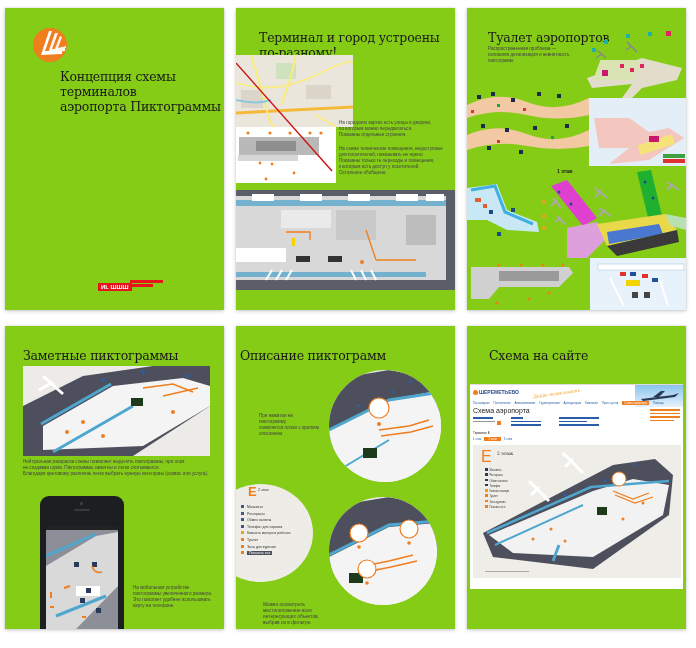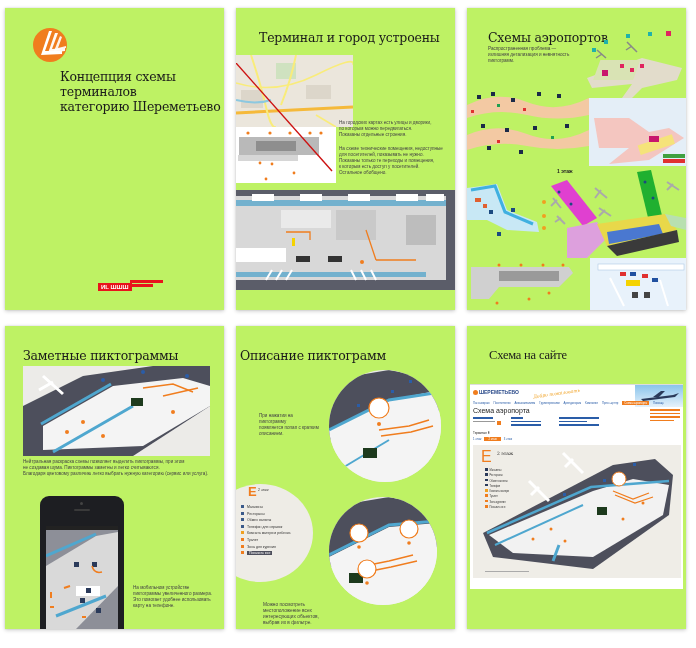--- a/index.html
+++ b/index.html
@@ -1,48 +1,49 @@
 <!DOCTYPE html>
 <html><head>
 <meta charset="utf-8">
 <style>
 *{box-sizing:border-box;margin:0;padding:0}
 body{width:696px;height:648px;background:#ffffff;position:relative;overflow:hidden;font-family:"DejaVu Sans",sans-serif}
-.page{position:absolute;background:#bef264;box-shadow:0 1px 4px rgba(0,0,0,.22),0 0 1px rgba(0,0,0,.15);overflow:hidden}
+.page{position:absolute;background:#84cc16;box-shadow:0 1px 4px rgba(0,0,0,.22),0 0 1px rgba(0,0,0,.15);overflow:hidden}
 .ttl{position:absolute;font-family:"DejaVu Serif",serif;color:#1a1a1a;font-size:12.5px;line-height:15px;letter-spacing:-.2px}
 .small{position:absolute;font-family:"Liberation Sans",sans-serif;font-size:4.6px;line-height:6px;color:#444}
 .abs{position:absolute}
 svg{display:block}
 </style>
 </head>
 <body>
 
 <div class="page" style="left:5px;top:8px;width:219px;height:302px;">
   <div class="abs" style="left:27px;top:19px;">
     <svg width="36" height="36" viewBox="0 0 36 36">
       <circle cx="18" cy="18" r="17" fill="#f07d1e"></circle>
       <path d="M9 28 L17 4 L20 4 L13 24 L30 24 L30 27 Z" fill="#fff"></path>
       <path d="M16 26 L23 6 L26 6 L20 22 L33 21 L33 24 Z" fill="#fff" opacity=".95"></path>
       <path d="M22 24 L28 9 L30 10 L26 21 L34 19 L34 21 Z" fill="#fff" opacity=".9"></path>
     </svg>
   </div>
   <div class="ttl" style="left:27px;top:61px;width:190px;margin-left:28px;">
     <div>Концепция схемы терминалов</div>
-    <div>категорию Шереметьево</div>
+    <div>аэропорта Пиктограммы</div>
   </div>
   <div class="abs" style="left:93px;top:275px;">
     <div style="background:#e8141c;color:#fff;font-size:6px;font-weight:bold;padding:1px 3px;font-family:'Liberation Sans',sans-serif;">ИL ШШШ</div>
   </div>
   <div class="abs" style="left:125px;top:272px;width:33px;height:3px;background:#e8141c;"></div>
   <div class="abs" style="left:125px;top:276px;width:23px;height:3px;background:#e8141c;"></div>
 </div>
 
 <div class="page" style="left:236px;top:8px;width:219px;height:302px;">
   <div class="ttl" style="left:23px;top:22px;width:190px;">
     <div>Терминал и город устроены</div>
+    <div>по-разному!</div>
   </div>
 
   <div class="abs" style="left:0;top:47px;width:117px;height:72px;background:#ebe6dc;overflow:hidden;">
     <svg width="117" height="72">
       <rect x="40" y="8" width="20" height="16" fill="#cfe2c0"></rect>
       <rect x="70" y="30" width="25" height="14" fill="#dcd6ca"></rect>
       <rect x="5" y="35" width="22" height="18" fill="#dcd6ca"></rect>
       <path d="M0 58 L117 52" stroke="#f5b93a" stroke-width="3"></path>
       <path d="M15 0 Q25 30 30 52 T40 72" stroke="#f9ec7a" stroke-width="2" fill="none"></path>
       <path d="M60 0 Q55 25 45 50" stroke="#f9ec7a" stroke-width="2" fill="none"></path>
@@ -117,21 +118,21 @@
           <line x1="50" y1="90" x2="56" y2="80"></line>
           <line x1="115" y1="80" x2="120" y2="90"></line>
           <line x1="125" y1="80" x2="130" y2="90"></line>
           <line x1="135" y1="80" x2="140" y2="90"></line>
         </g>
     </svg>
   </div>
 </div>
 
 <div class="page" style="left:467px;top:8px;width:219px;height:302px;">
-  <div class="ttl" style="left:21px;top:22px;">Схемы аэропортов</div>
+  <div class="ttl" style="left:21px;top:22px;">Туалет аэропортов</div>
   <div class="small" style="left:21px;top:38px;width:90px;">
     <div>Распространенная проблема —</div>
     <div>излишняя детализация и невнятность</div>
     <div>пиктограмм.</div>
   </div>
 
   <div class="abs" style="left:115px;top:20px;width:104px;height:70px;">
     <svg width="104" height="70">
       <path d="M5 50 L60 30 L100 40 L95 52 L60 60 L50 70 L40 70 L50 56 L10 60 Z" fill="#e2dccb"></path>
       <rect x="30" y="32" width="40" height="20" fill="#d9e3b4" transform="skewX(-20)"></rect>
@@ -401,21 +402,21 @@
   </div>
   <div class="small" style="left:27px;top:276px;width:65px;font-size:4.8px;">
     <div>Можно посмотреть</div>
     <div>местоположение всех</div>
     <div>интересующих объектов,</div>
     <div>выбрав их в фильтре.</div>
   </div>
 </div>
 
 <div class="page" style="left:467px;top:326px;width:219px;height:303px;">
-  <div class="ttl" style="left:22px;top:22px;font-family:Liberation Serif, serif;">Схема на сайте</div>
+  <div class="ttl" style="left:22px;top:22px;">Схема на сайте</div>
 
   <div class="abs" style="left:3px;top:58px;width:213px;height:205px;background:#fff;border-top:1px solid #ddd;">
     <div class="abs" style="left:3px;top:4px;font-family:'Liberation Sans',sans-serif;font-size:5px;color:#2a4a8a;font-weight:bold;">
       <span style="display:inline-block;width:5px;height:5px;border-radius:50%;background:#f07d1e;vertical-align:middle;margin-right:1px"></span><span>ШЕРЕМЕТЬЕВО</span>
     </div>
     <div class="abs" style="left:63px;top:6px;font-family:'DejaVu Serif',serif;font-style:italic;font-size:4.5px;color:#f0a020;transform:rotate(-8deg);">Добро пожаловать</div>
     <div class="abs" style="left:165px;top:0;width:48px;height:22px;background:linear-gradient(180deg,#8ac4ec,#e6f2fb);">
       <svg width="48" height="22">
           <path d="M6 14 L38 10 L44 8 L40 12 L8 16 Z" fill="#2a3a5a"></path>
           <path d="M18 12 L26 6 L30 6 L24 12 Z" fill="#2a3a5a"></path>

